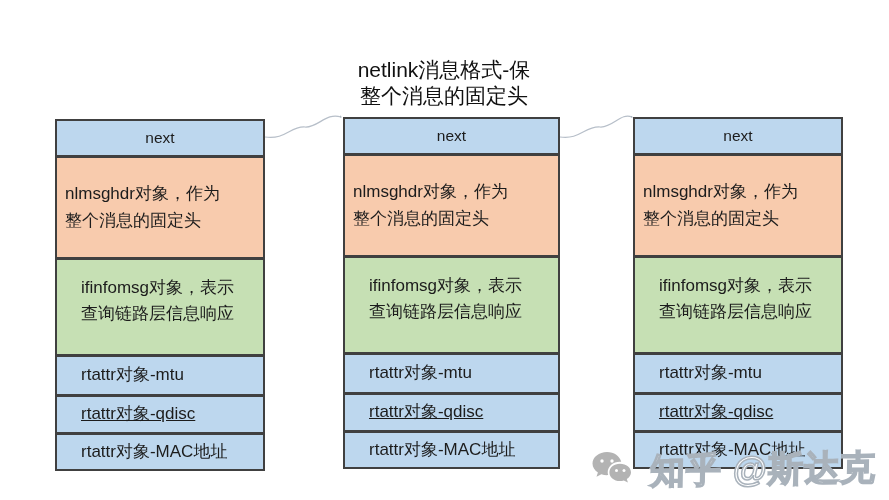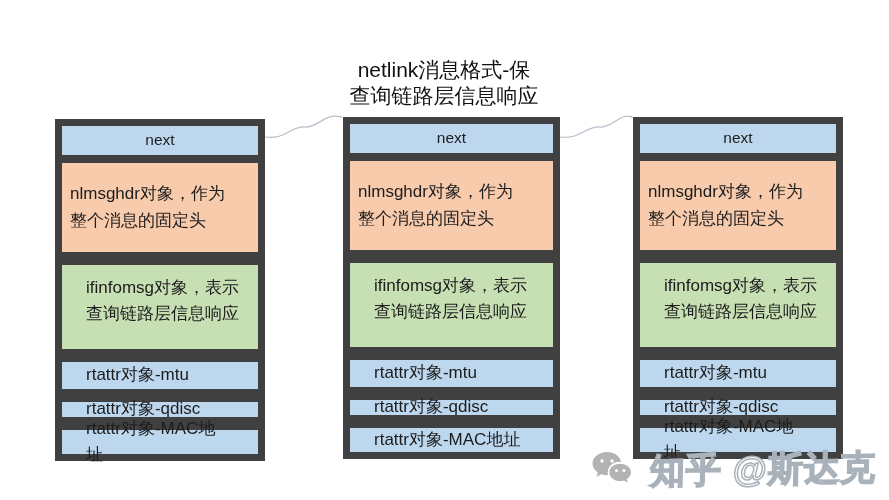--- a/index.html
+++ b/index.html
@@ -22,41 +22,41 @@
     line-height: 1.25;
     color: #111111;
     white-space: pre-line;
   }
   .col { position: absolute; top: 117px; }
   .col-1 { left: 55px;  width: 210px; top: 119px; }
   .col-2 { left: 343px; width: 217px; }
   .col-3 { left: 633px; width: 210px; }
   .cell {
     box-sizing: border-box;
-    border: 7px solid #404040;
+    border: 2px solid #404040;
     margin-top: -1px;
     display: flex;
     align-items: center;
     font-size: 17px;
     line-height: 1.55;
     white-space: pre-line;
   }
   .cell.next {
     margin-top: 0;
     height: 38px;
     background: #bdd7ee;
     justify-content: center;
     font-size: 15.5px;
     border-bottom-width: 2px;
   }
   .cell.hdr  { height: 103px; background: #f8cbad; padding: 0 10px 0 8px; }
   .cell.info { height: 98px;  background: #c6e0b4; padding: 0 10px 12px 24px; }
   .cell.attr { background: #bdd7ee; padding: 0 28px 0 24px; }
   .cell.attr-mtu   { height: 41px; }
-  .cell.attr-qdisc { height: 29px; }
+  .cell.attr-qdisc { height: 39px; text-decoration: underline; }
   .cell.attr-mac   { height: 38px; }
   .connectors {
     position: absolute;
     left: 0; top: 0;
     width: 889px; height: 500px;
     pointer-events: none;
     z-index: 4;
   }
   .wm-wechat {
     position: absolute;
@@ -87,21 +87,21 @@
     transform: skewX(-2deg) rotate(-1deg);
     white-space: nowrap;
   }
 </style>
 </head>
 <body>
 
 <div class="canvas">
 
   <div class="title">netlink消息格式-保
-查询链路层信息响应</div>
+整个消息的固定头</div>
 
   <div class="col col-1">
     <div class="cell next">next</div>
     <div class="cell hdr">nlmsghdr对象，作为
 整个消息的固定头</div>
     <div class="cell info">ifinfomsg对象，表示
 查询链路层信息响应</div>
     <div class="cell attr attr-mtu">rtattr对象-mtu</div>
     <div class="cell attr attr-qdisc">rtattr对象-qdisc</div>
     <div class="cell attr attr-mac">rtattr对象-MAC地址</div>

